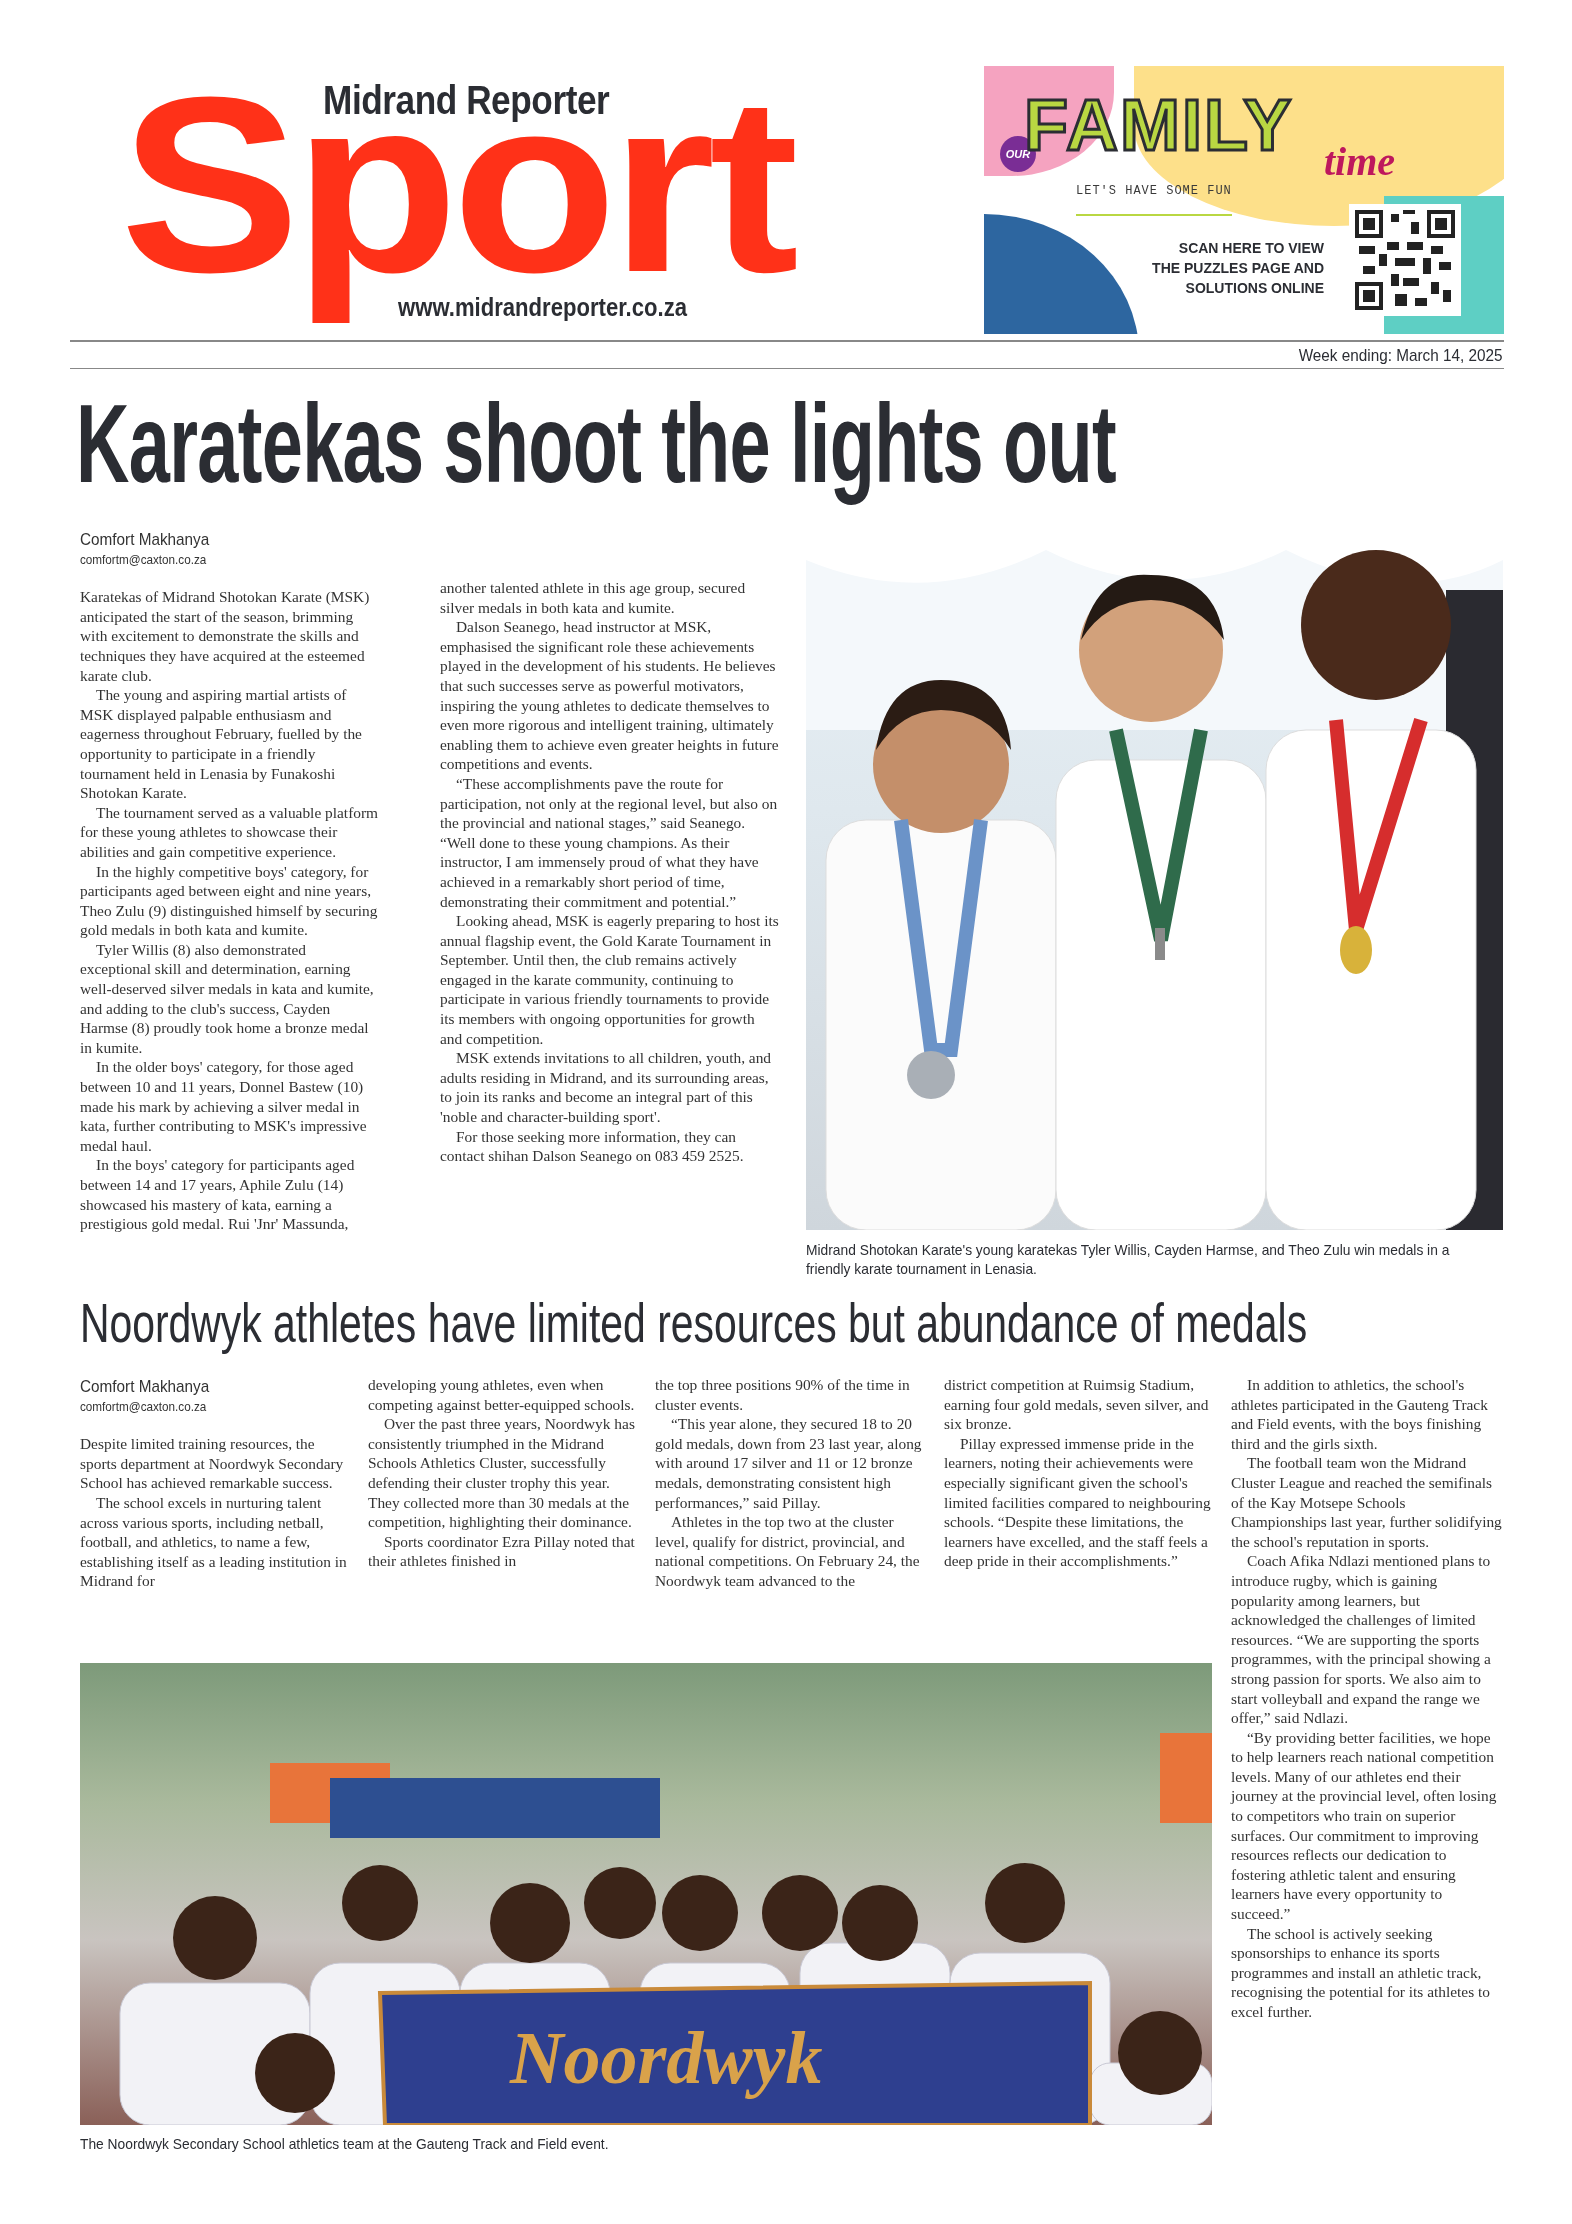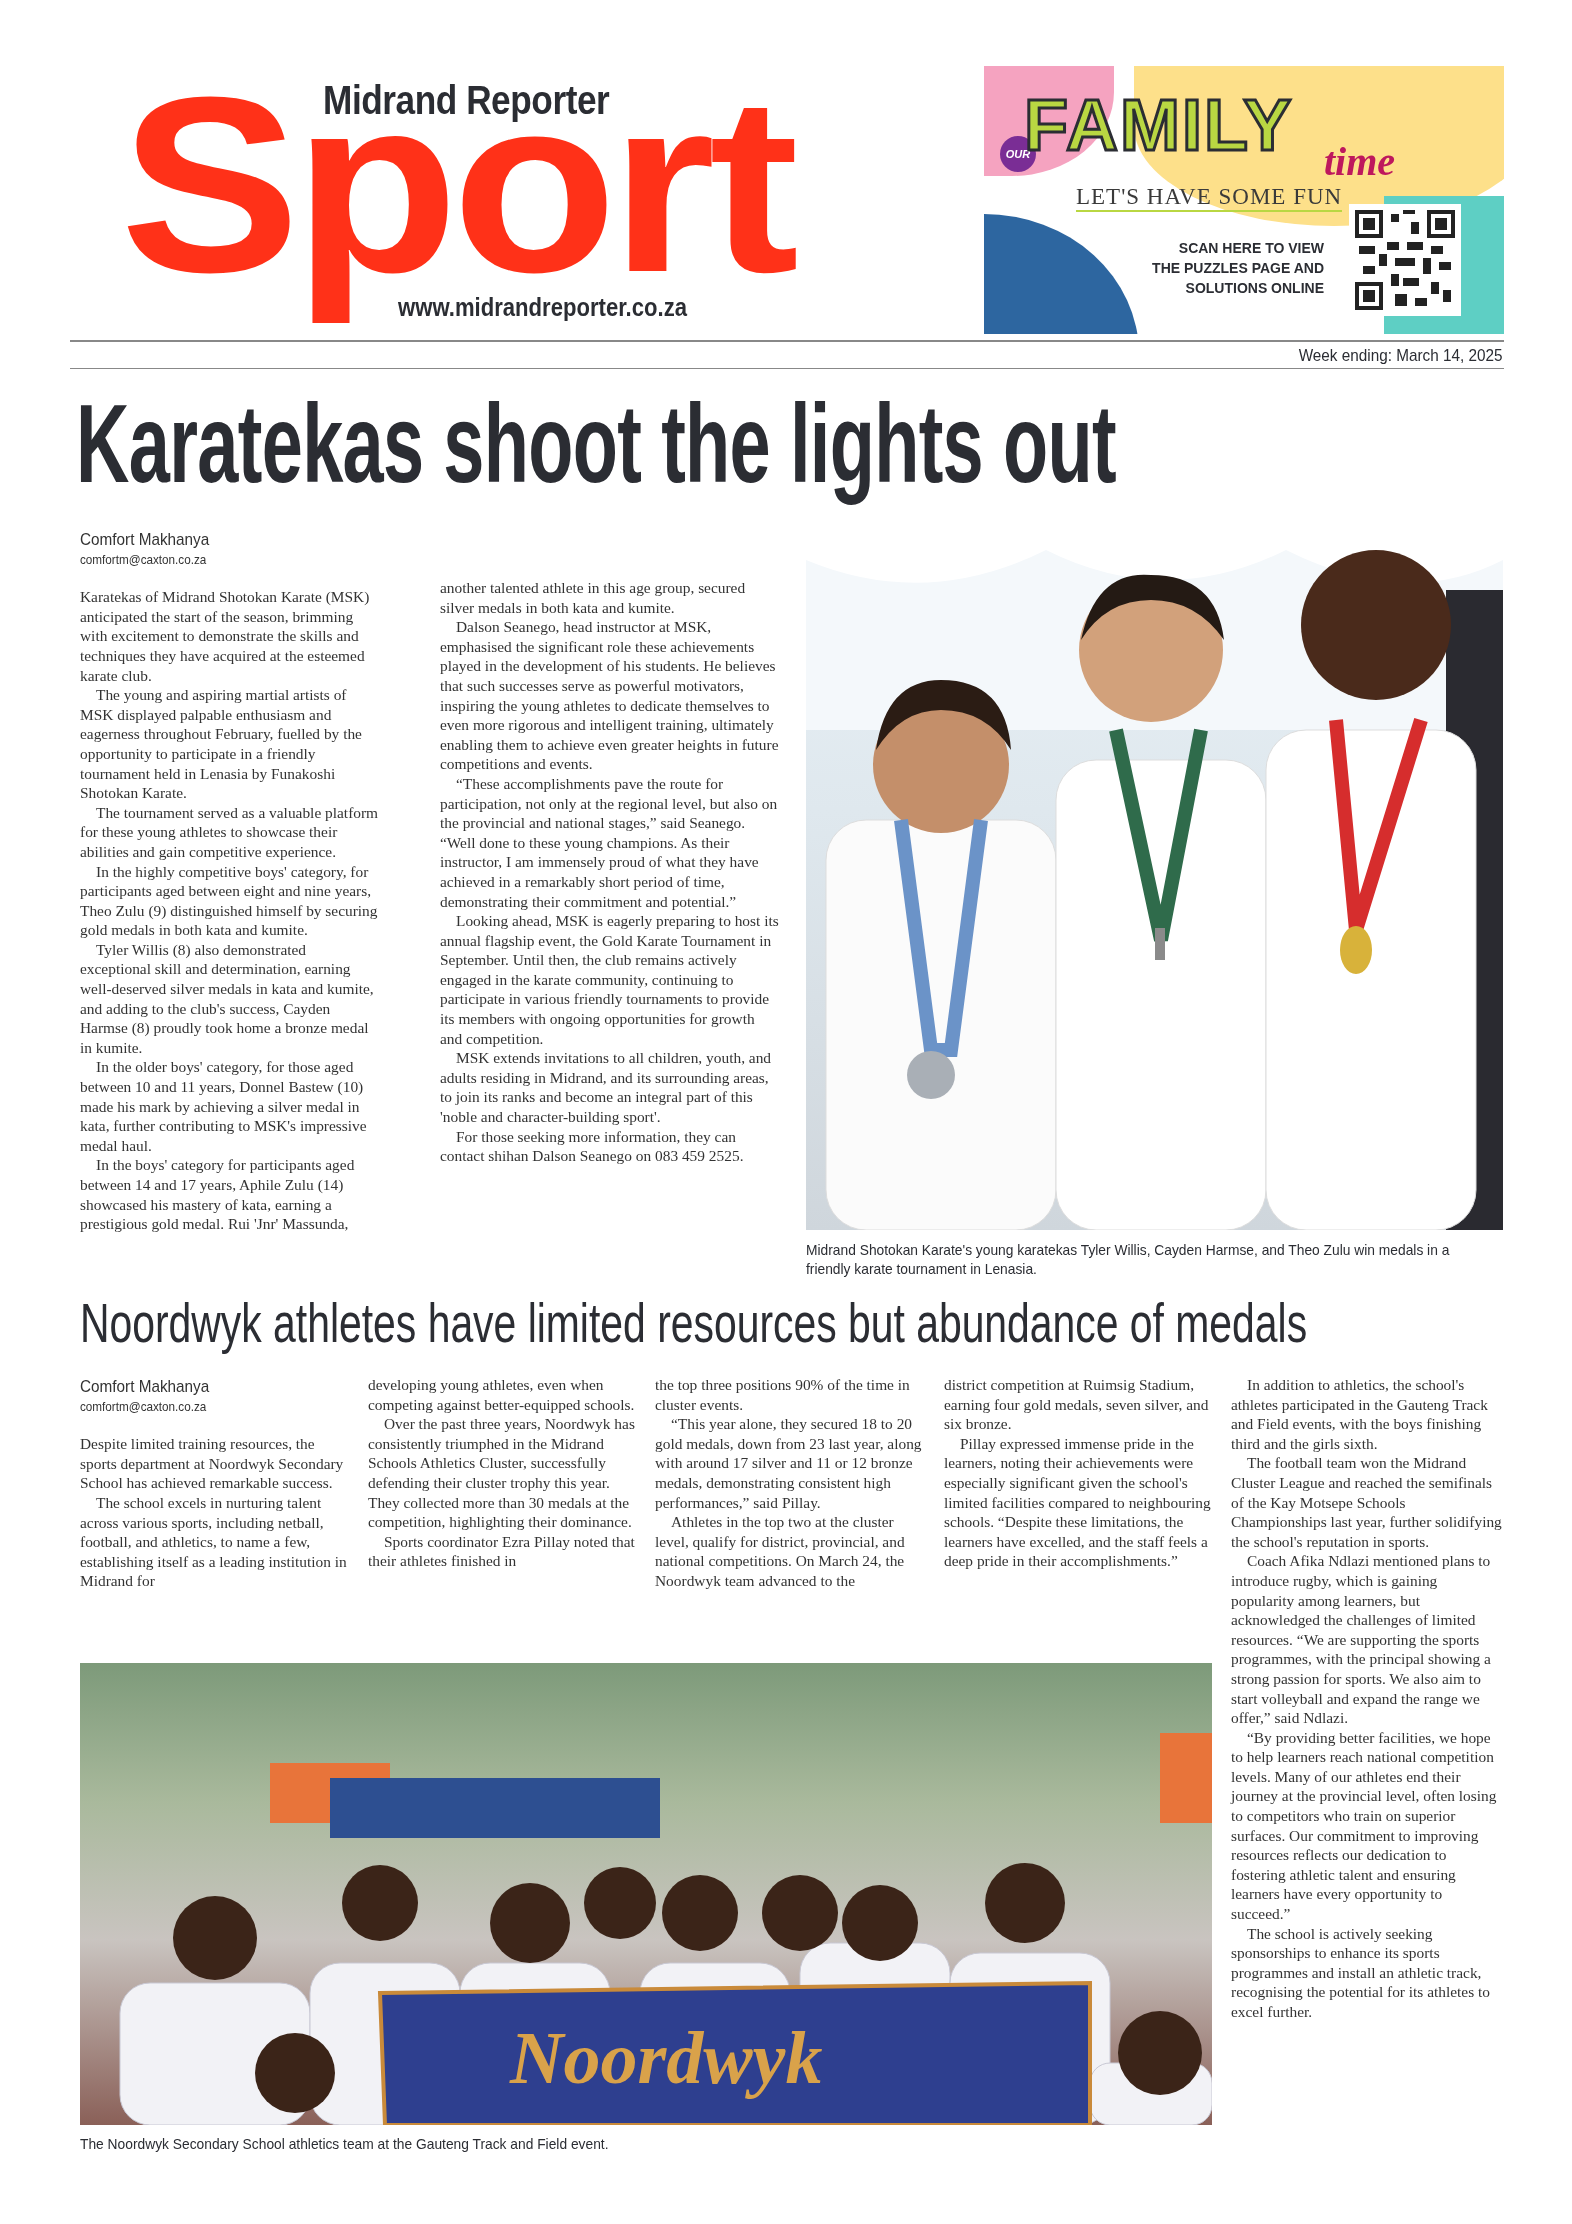--- a/index.html
+++ b/index.html
@@ -44,22 +44,22 @@
     font-family: "Liberation Sans", sans-serif; font-weight: 700; font-style: italic;
     font-size: 11px; text-align: center; line-height: 36px;
   }
   .ad .time {
     position: absolute; left: 340px; top: 72px;
     font-family: "Liberation Serif", serif; font-style: italic; font-weight: 700;
     font-size: 40px; color: #be185d;
   }
   .ad .tagline {
     position: absolute; left: 92px; top: 118px;
-    font-family: Liberation Serif, serif; font-size: 23px; color: #3a3a3a;
-    letter-spacing: 1px; border-bottom: 2px solid #b9d742; padding-bottom: 0;
+    font-family: Liberation Mono, monospace; font-size: 12px; color: #3a3a3a;
+    letter-spacing: 1px; border-bottom: 2px solid #b9d742; padding-bottom: 16px;
   }
   .ad .scan {
     position: absolute; left: 150px; top: 172px; width: 190px; text-align: right;
     font-family: "Liberation Sans", sans-serif; font-weight: 700; font-size: 14px;
     line-height: 20px; color: #2b2d33;
   }
   .ad .qr {
     position: absolute; left: 365px; top: 138px; width: 112px; height: 112px;
     background: #fff; padding: 6px;
   }
@@ -224,21 +224,21 @@
 
 <div class="col" style="left:368px; top:1375px; width:268px;">
   <p class="first">developing young athletes, even when competing against better-equipped schools.</p>
   <p>Over the past three years, Noordwyk has consistently triumphed in the Midrand Schools Athletics Cluster, successfully defending their cluster trophy this year. They collected more than 30 medals at the competition, highlighting their dominance.</p>
   <p>Sports coordinator Ezra Pillay noted that their athletes finished in</p>
 </div>
 
 <div class="col" style="left:655px; top:1375px; width:268px;">
   <p class="first">the top three positions 90% of the time in cluster events.</p>
   <p>“This year alone, they secured 18 to 20 gold medals, down from 23 last year, along with around 17 silver and 11 or 12 bronze medals, demonstrating consistent high performances,” said Pillay.</p>
-  <p>Athletes in the top two at the cluster level, qualify for district, provincial, and national competitions. On March 24, the Noordwyk team advanced to the</p>
+  <p>Athletes in the top two at the cluster level, qualify for district, provincial, and national competitions. On February 24, the Noordwyk team advanced to the</p>
 </div>
 
 <div class="col" style="left:944px; top:1375px; width:268px;">
   <p class="first">district competition at Ruimsig Stadium, earning four gold medals, seven silver, and six bronze.</p>
   <p>Pillay expressed immense pride in the learners, noting their achievements were especially significant given the school's limited facilities compared to neighbouring schools. “Despite these limitations, the learners have excelled, and the staff feels a deep pride in their accomplishments.”</p>
 </div>
 
 <div class="col" style="left:1231px; top:1375px; width:272px;">
   <p>In addition to athletics, the school's athletes participated in the Gauteng Track and Field events, with the boys finishing third and the girls sixth.</p>
   <p>The football team won the Midrand Cluster League and reached the semifinals of the Kay Motsepe Schools Championships last year, further solidifying the school's reputation in sports.</p>

